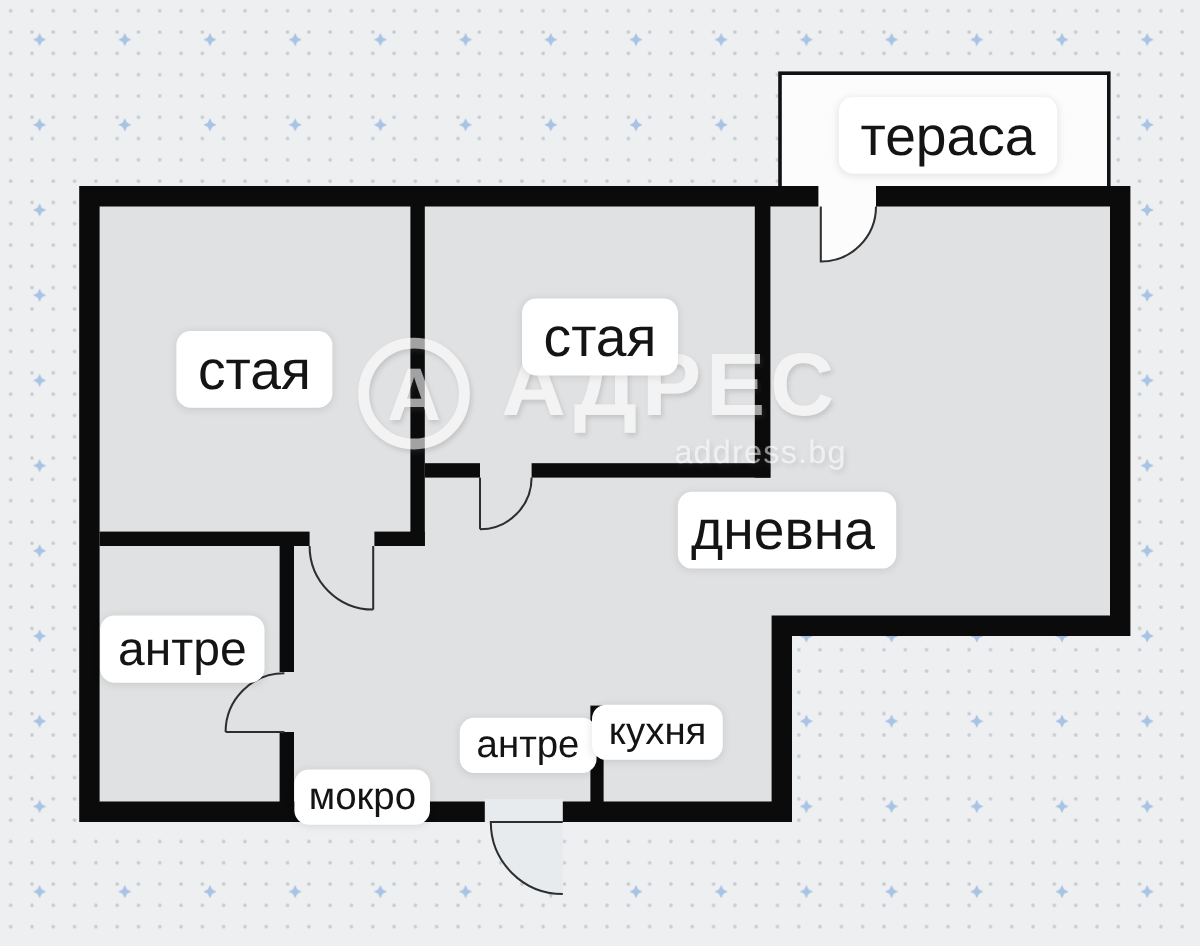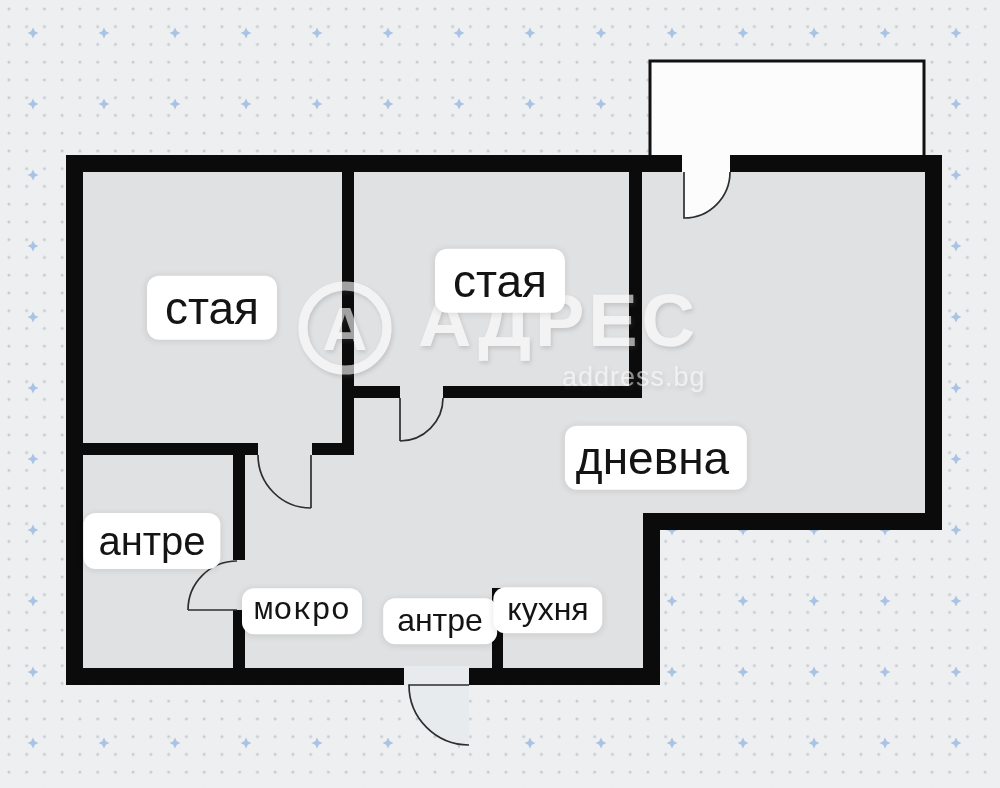--- a/index.html
+++ b/index.html
@@ -32,23 +32,23 @@
     font-weight:500;text-align:center;
   }
   .lbl-xl{font-size:46px;padding:8px 18px;}
   .lbl-lg{font-size:40px;padding:7px 15px;}
   .lbl-md{font-size:32px;padding:6px 14px;}
   .lbl-sm{font-size:32px;padding:6px 12px;}
   
   .pos-terasa{left:790px;top:113px;}
   .pos-staya1{left:212px;top:308px;}
   .pos-staya2{left:500px;top:281px;}
-  .pos-dnevna{left:656px;top:458px;padding-left:11px;}
+  .pos-dnevna{left:656px;top:442px;padding-left:11px;}
   .pos-banya{left:152px;top:541px;}
-  .pos-mokro{left:302px;top:611px;font-family:Liberation Mono, monospace;}
+  .pos-mokro{left:302px;top:664px;}
   .pos-antre{left:440px;top:621px;}
   .pos-kuhnya{left:548px;top:610px;}
 </style>
 </head>
 <body>
 
 <div class="stage">
 
   <svg width="1000" height="788" viewBox="0 0 1000 788">
     <defs>
@@ -108,20 +108,21 @@
     </g>
 
     <g class="wm" filter="url(#wmshadow)">
       <circle class="wm-ring" cx="345" cy="328" r="42"></circle>
       <text class="wm-letter" x="345" y="350" text-anchor="middle">А</text>
       <text class="wm-brand" x="418" y="346">АДРЕС</text>
       <text class="wm-site" x="562" y="386">address.bg</text>
     </g>
   </svg>
 
+  <div class="room-label lbl-xl pos-terasa">тераса</div>
   <div class="room-label lbl-xl pos-staya1">стая</div>
   <div class="room-label lbl-xl pos-staya2">стая</div>
   <div class="room-label lbl-xl pos-dnevna">дневна</div>
   <div class="room-label lbl-lg pos-banya">антре</div>
   <div class="room-label lbl-sm pos-mokro">мокро</div>
   <div class="room-label lbl-md pos-antre">антре</div>
   <div class="room-label lbl-md pos-kuhnya">кухня</div>
 </div>
 
 </body></html>

